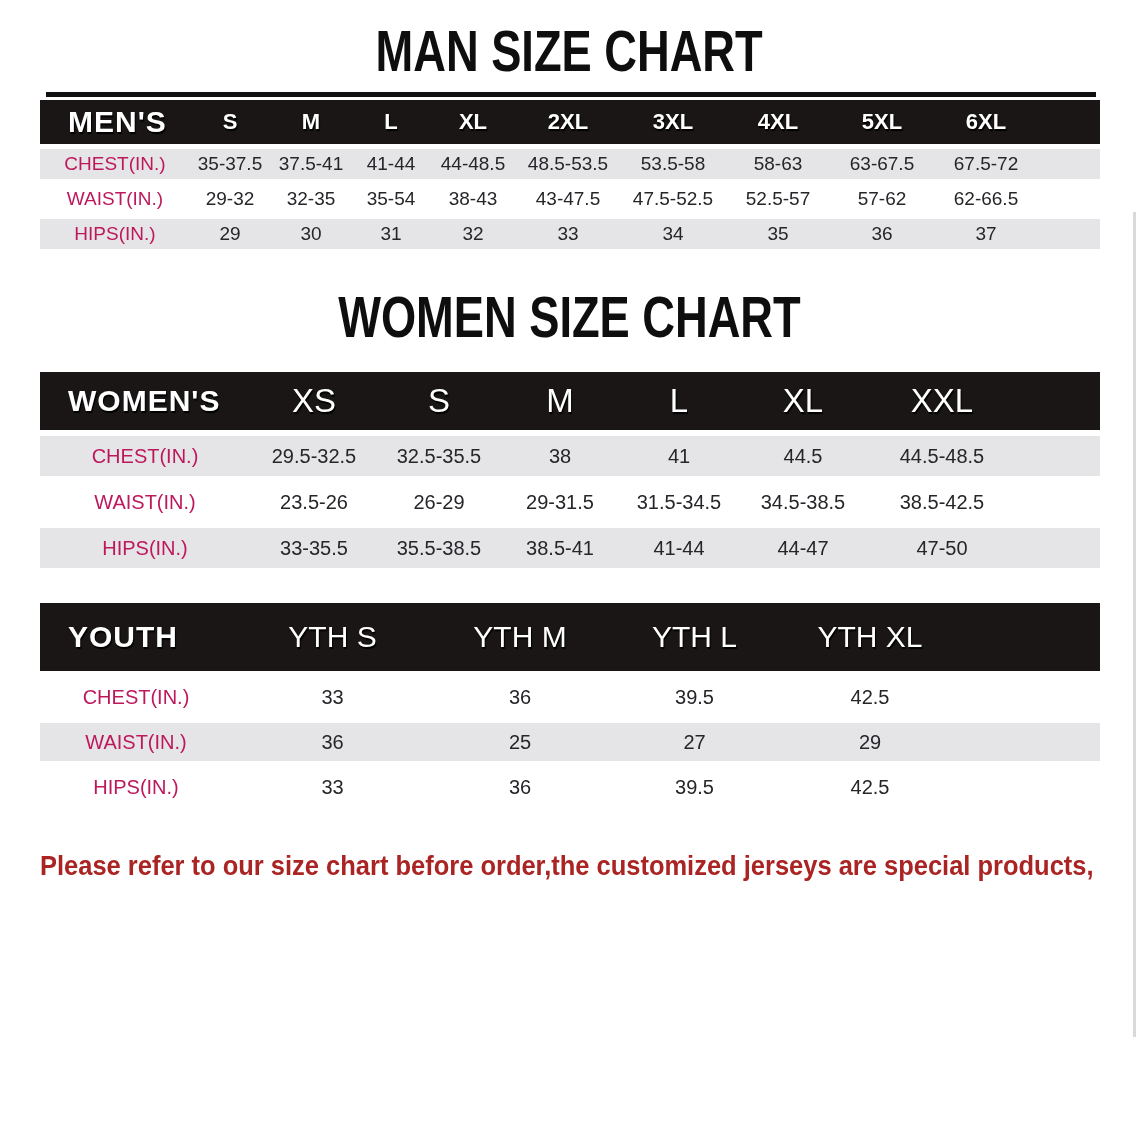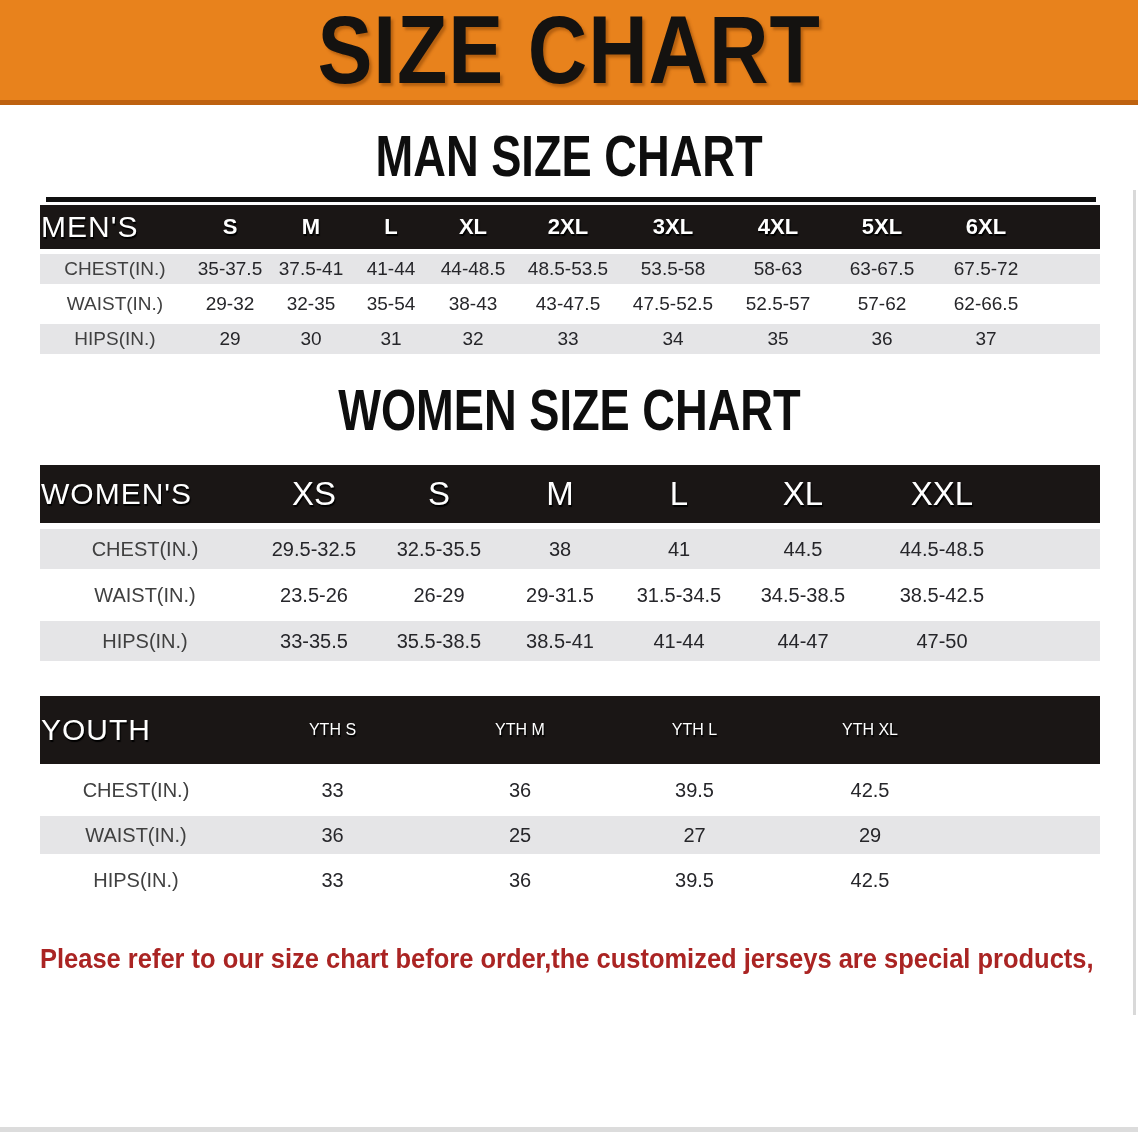--- a/index.html
+++ b/index.html
@@ -33,21 +33,21 @@
   .section-title-wrap { text-align: center; }
   .section-title {
     display: inline-block;
     font-size: 58px; line-height: 58px;
     font-weight: 800; color: #0e0e0e;
     transform: scaleX(0.78);
     transform-origin: center;
     white-space: nowrap;
   }
   .t-man   { margin-top: 22px; }
-  .t-woman { margin-top: 22px; text-align: center; }
+  .t-woman { margin-top: 34px; text-align: center; }
   .t-youth { margin-top: 50px; }
 
   
   .tablewrap { margin-left: 40px; width: 1060px; }
   .topline {
     height: 5px; background: #101010;
     margin: 12px 4px 0 6px;
   }
   table.size-table {
     table-layout: fixed;
@@ -62,40 +62,40 @@
     background: #1A1615;
     color: #ffffff;
     vertical-align: middle;
     text-shadow: 1px 2px 1px #000;
   }
   .mens   tr.head th { height: 42px; }
   .womens tr.head th { height: 56px; }
   .youth  tr.head th { height: 66px; }
 
   th.group {
-    text-align: left; padding-left: 1px;
-    font-size: 30px; font-weight: 400; letter-spacing: 1px;
+    text-align: left; padding-left: 28px;
+    font-size: 30px; font-weight: 700; letter-spacing: 1px;
     white-space: nowrap;
   }
   .mens th.size  { font-size: 22px; font-weight: 700; }
   .womens th.size{ font-size: 33px; font-weight: 400; }
-  .youth th.size { font-size: 16px; font-weight: 400; white-space: nowrap; }
+  .youth th.size { font-size: 30px; font-weight: 400; white-space: nowrap; }
 
   tr.r-gray  td { background: #E5E5E7; }
   tr.r-white td { background: #ffffff; }
 
   td {
     text-align: center; vertical-align: middle;
     color: #26262A;
     white-space: nowrap;
   }
   .mens   td { height: 28px; font-size: 19px; }
   .womens td { height: 38px; font-size: 20px; }
   .youth  td { height: 36px; font-size: 20px; }
-  td.rowlabel { color: #404040; }
+  td.rowlabel { color: #be185d; }
 
   
   .footer { margin: 28px 0 0 40px; }
   .footer-line {
     display: inline-block;
     font-size: 28px; line-height: 50px;
     font-weight: 600;
     color: #AA2423;
     transform: scaleX(0.91);
     transform-origin: left center;
@@ -110,23 +110,20 @@
   .bottom-edge-line {
     position: absolute; bottom: 0; left: 0;
     width: 100%; height: 5px; background: #dcdcdc;
   }
 </style>
 </head>
 <body>
 
 <div class="page">
 
-  <div class="banner">
-    <div class="banner-title">SIZE CHART</div>
-  </div>
 
   <div class="section-title-wrap t-man">
     <div class="section-title">MAN SIZE CHART</div>
   </div>
 
   <div class="tablewrap">
     <div class="topline"></div>
     <table class="size-table mens">
       <colgroup>
         <col style="width:150px">

